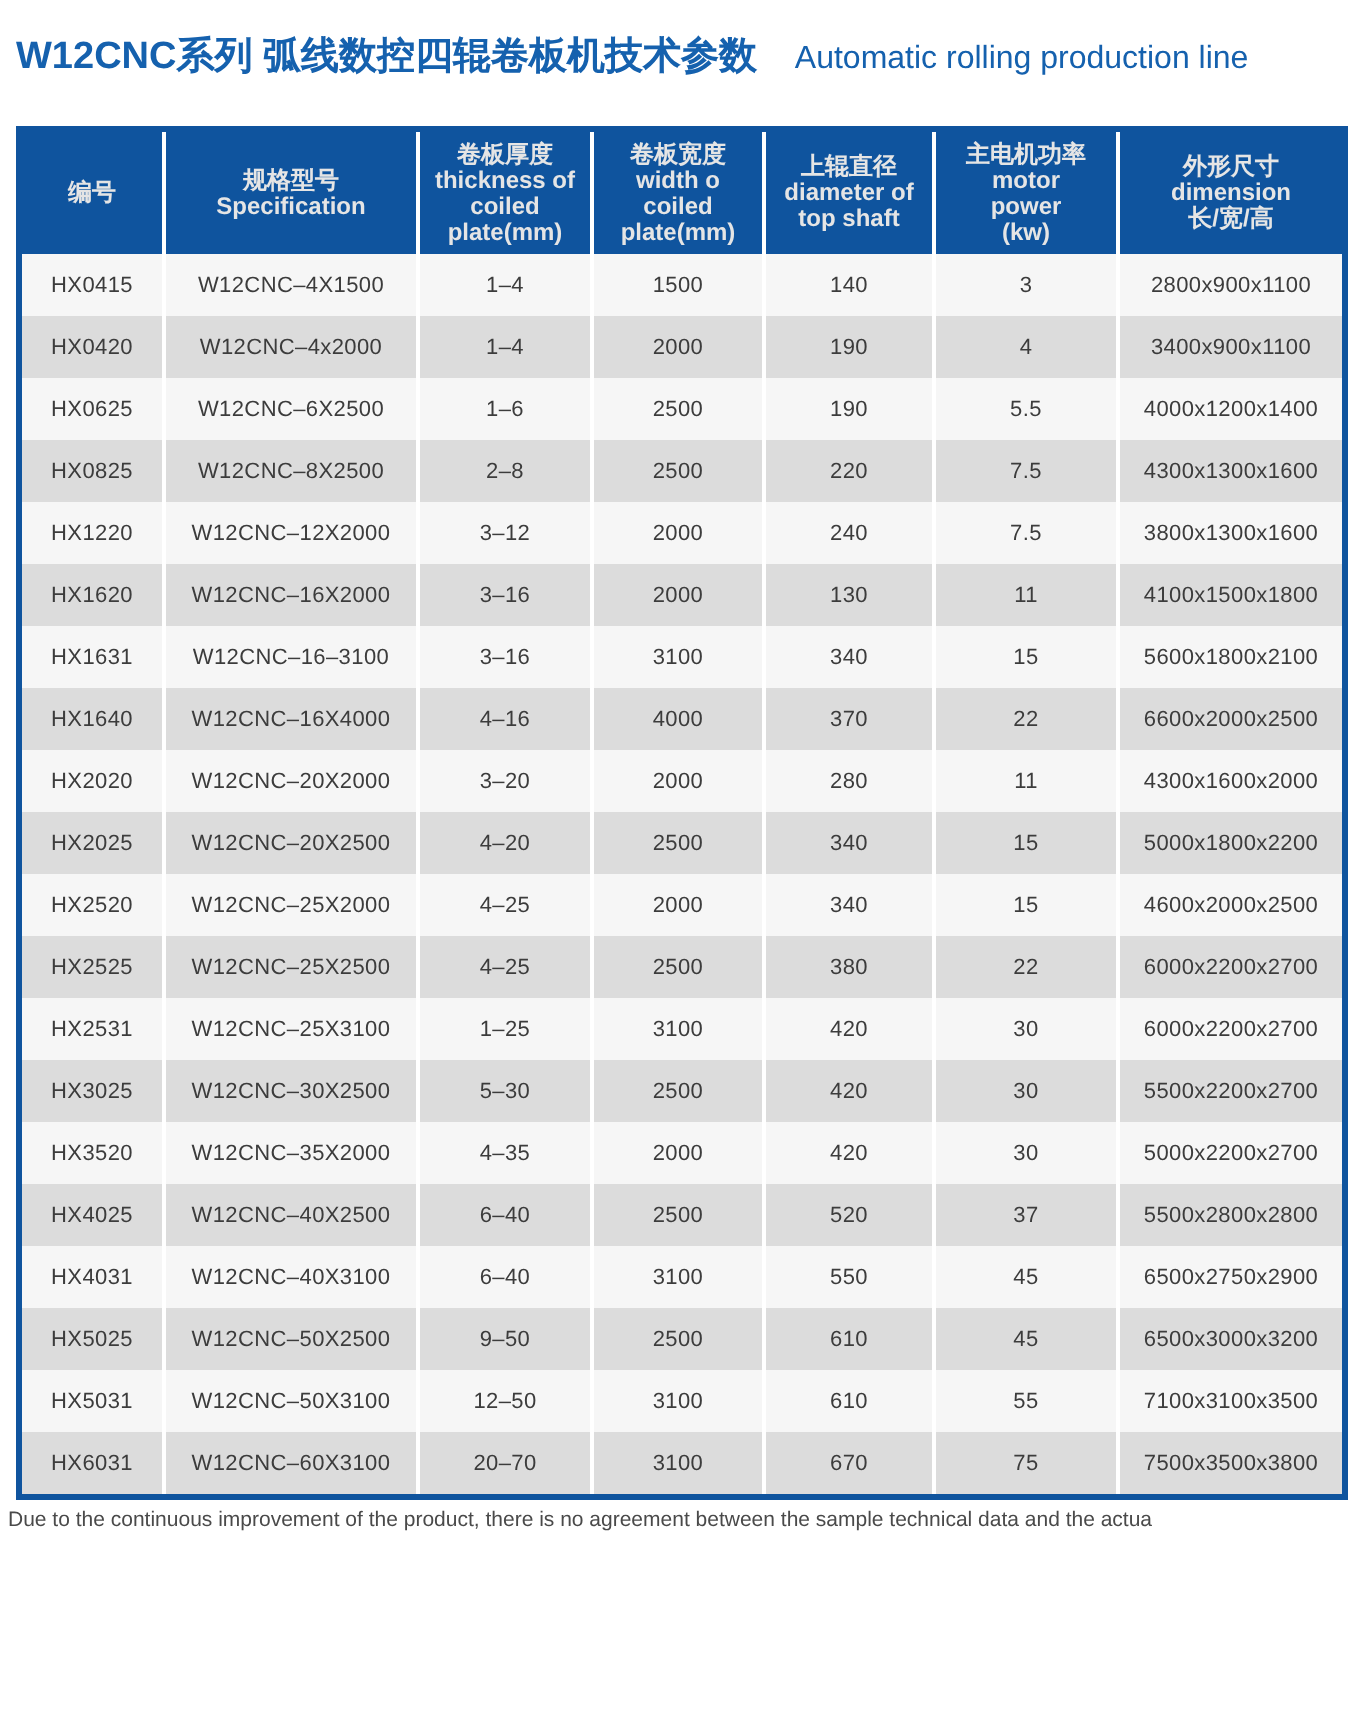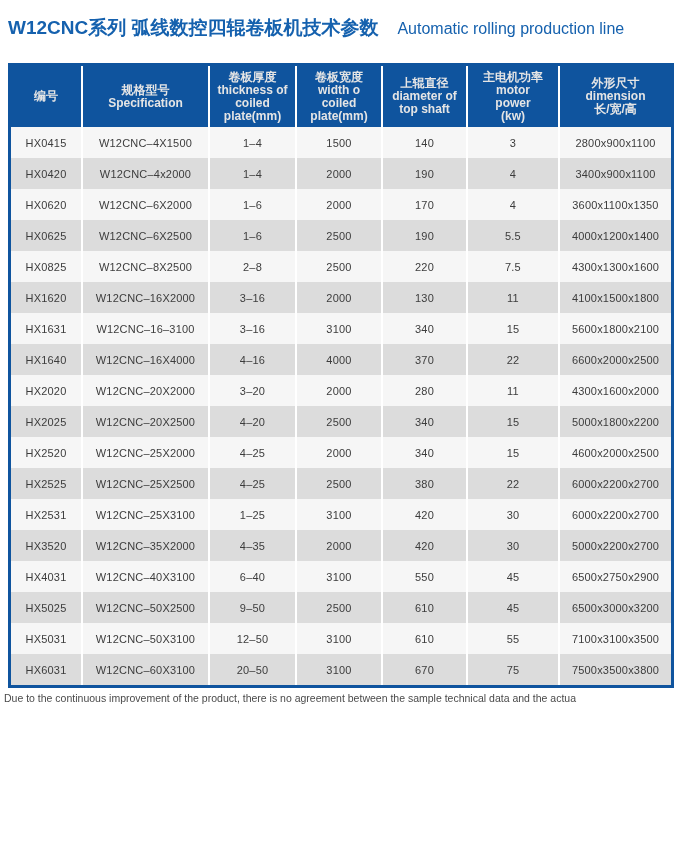--- a/index.html
+++ b/index.html
@@ -138,45 +138,45 @@
         <tr>
           <td>HX0420</td>
           <td>W12CNC–4x2000</td>
           <td>1–4</td>
           <td>2000</td>
           <td>190</td>
           <td>4</td>
           <td>3400x900x1100</td>
         </tr>
         <tr>
-          <td>HX0620</td>
-          <td>W12CNC–6X2000</td>
-          <td>1–6</td>
-          <td>2000</td>
-          <td>170</td>
-          <td>4</td>
-          <td>3600x1100x1350</td>
-        </tr>
-        <tr>
           <td>HX0625</td>
           <td>W12CNC–6X2500</td>
           <td>1–6</td>
           <td>2500</td>
           <td>190</td>
           <td>5.5</td>
           <td>4000x1200x1400</td>
         </tr>
         <tr>
           <td>HX0825</td>
           <td>W12CNC–8X2500</td>
           <td>2–8</td>
           <td>2500</td>
           <td>220</td>
           <td>7.5</td>
           <td>4300x1300x1600</td>
+        </tr>
+        <tr>
+          <td>HX1220</td>
+          <td>W12CNC–12X2000</td>
+          <td>3–12</td>
+          <td>2000</td>
+          <td>240</td>
+          <td>7.5</td>
+          <td>3800x1300x1600</td>
         </tr>
         <tr>
           <td>HX1620</td>
           <td>W12CNC–16X2000</td>
           <td>3–16</td>
           <td>2000</td>
           <td>130</td>
           <td>11</td>
           <td>4100x1500x1800</td>
         </tr>
@@ -237,29 +237,47 @@
         <tr>
           <td>HX2531</td>
           <td>W12CNC–25X3100</td>
           <td>1–25</td>
           <td>3100</td>
           <td>420</td>
           <td>30</td>
           <td>6000x2200x2700</td>
         </tr>
         <tr>
+          <td>HX3025</td>
+          <td>W12CNC–30X2500</td>
+          <td>5–30</td>
+          <td>2500</td>
+          <td>420</td>
+          <td>30</td>
+          <td>5500x2200x2700</td>
+        </tr>
+        <tr>
           <td>HX3520</td>
           <td>W12CNC–35X2000</td>
           <td>4–35</td>
           <td>2000</td>
           <td>420</td>
           <td>30</td>
           <td>5000x2200x2700</td>
         </tr>
         <tr>
+          <td>HX4025</td>
+          <td>W12CNC–40X2500</td>
+          <td>6–40</td>
+          <td>2500</td>
+          <td>520</td>
+          <td>37</td>
+          <td>5500x2800x2800</td>
+        </tr>
+        <tr>
           <td>HX4031</td>
           <td>W12CNC–40X3100</td>
           <td>6–40</td>
           <td>3100</td>
           <td>550</td>
           <td>45</td>
           <td>6500x2750x2900</td>
         </tr>
         <tr>
           <td>HX5025</td>
@@ -275,21 +293,21 @@
           <td>W12CNC–50X3100</td>
           <td>12–50</td>
           <td>3100</td>
           <td>610</td>
           <td>55</td>
           <td>7100x3100x3500</td>
         </tr>
         <tr>
           <td>HX6031</td>
           <td>W12CNC–60X3100</td>
-          <td>20–50</td>
+          <td>20–70</td>
           <td>3100</td>
           <td>670</td>
           <td>75</td>
           <td>7500x3500x3800</td>
         </tr>
       </tbody>
   </table>
 
   <div class="footer">
     <div>Due to the continuous improvement of the product, there is no agreement between the sample technical data and the actua</div>

